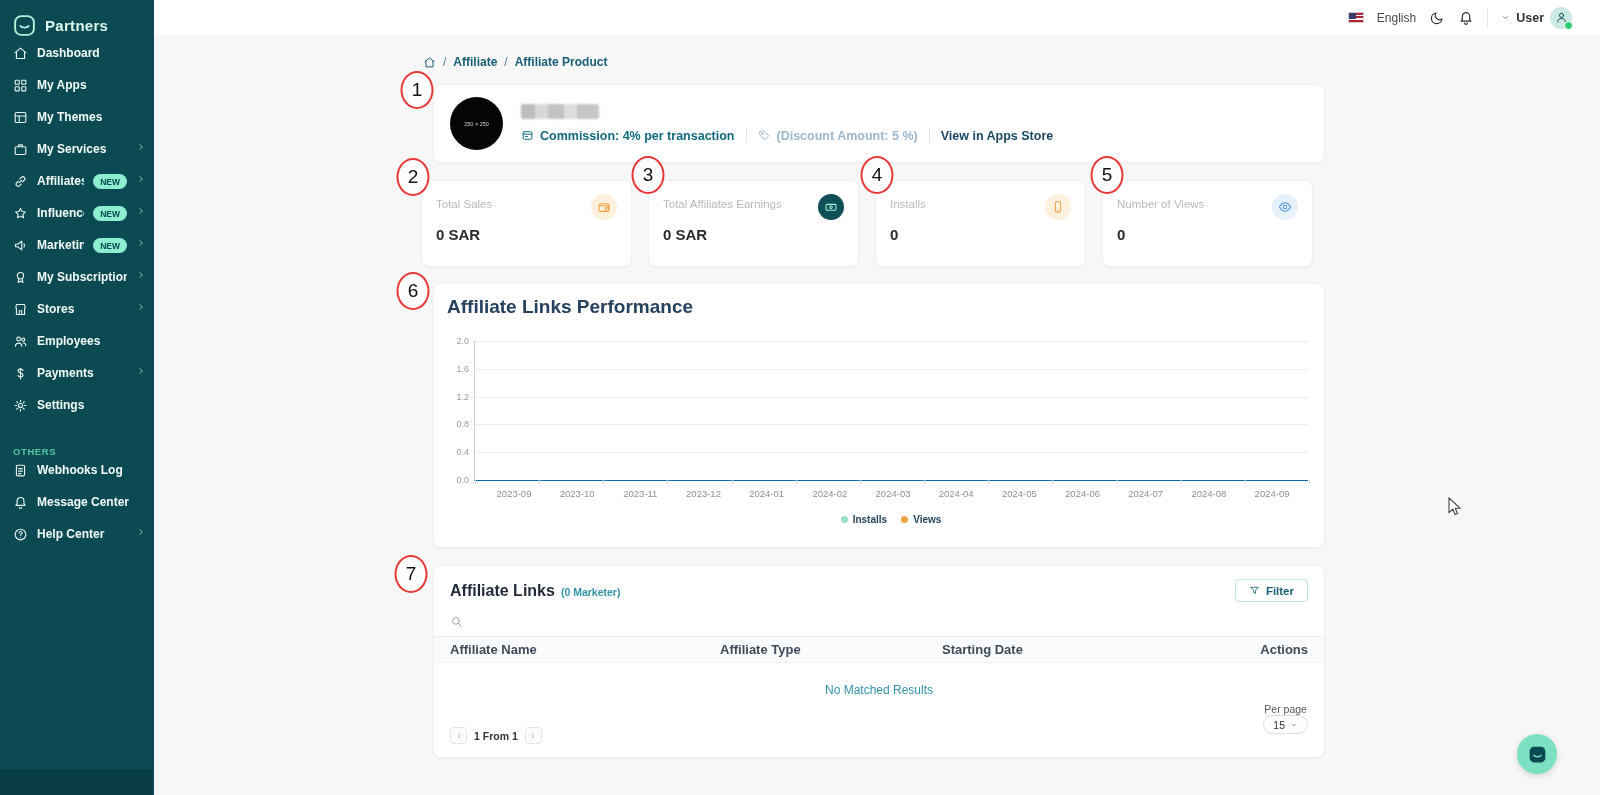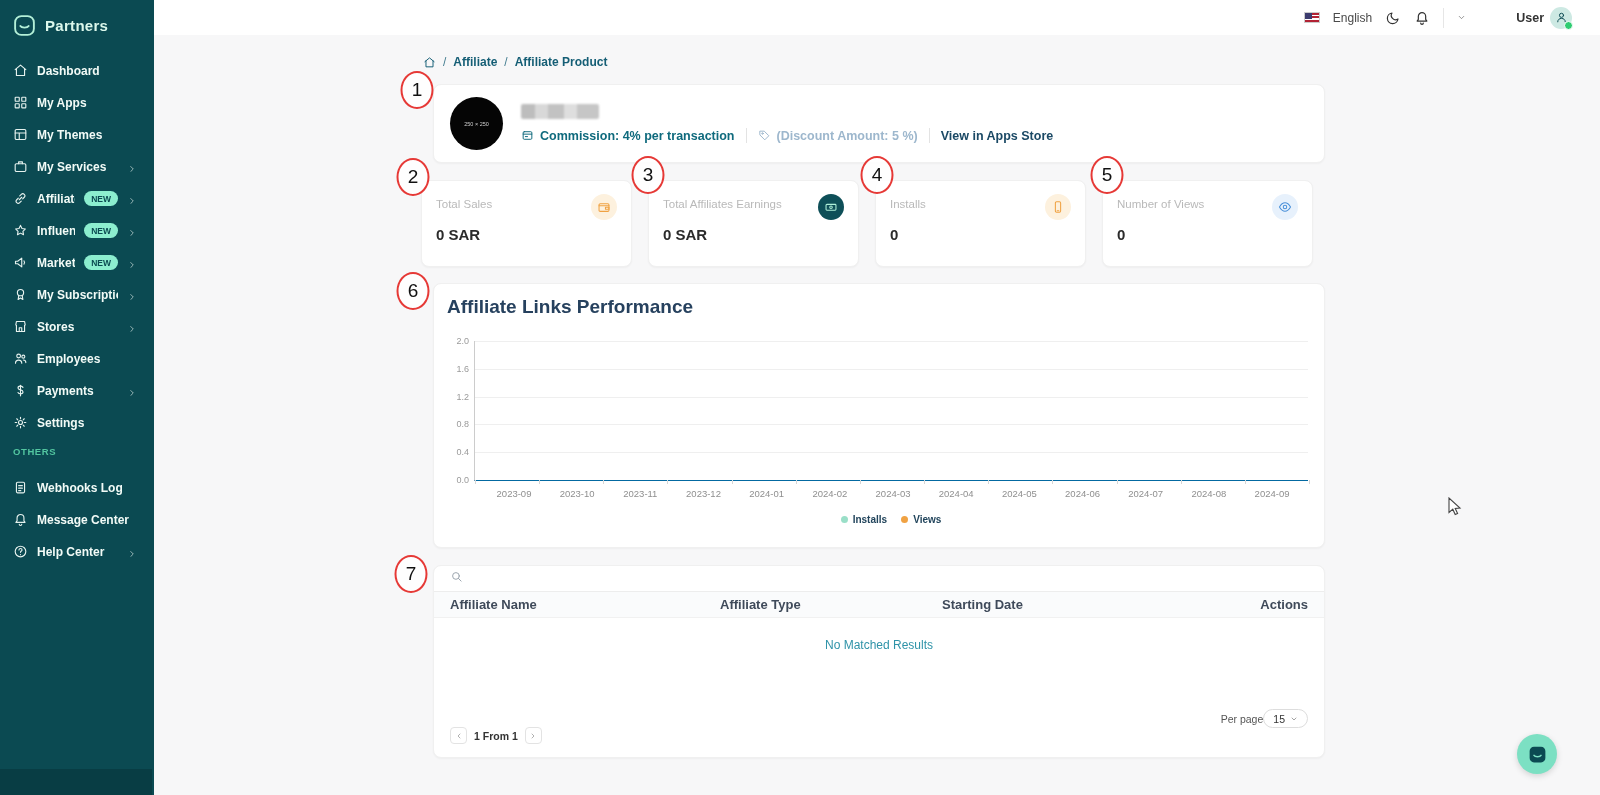--- a/index.html
+++ b/index.html
@@ -6,21 +6,21 @@
   html,body{width:1600px;height:795px;overflow:hidden;}
   body{font-family:"Liberation Sans",sans-serif;background:#f7f7f8;}
   #app{position:relative;width:1600px;height:795px;background:#f7f7f8;overflow:hidden;}
 
   
   #sidebar{position:absolute;left:0;top:0;width:154px;height:795px;background:#0b4a52;color:#ecfaf4;z-index:5;}
   .logo{display:flex;align-items:center;gap:8px;padding:12px 0 8px 12px;height:46px;}
   .logo .licn{width:25px;height:25px;color:#b4f0d8;}
   .logo .licn svg{width:25px;height:25px;display:block;}
   .lname{font-size:15px;font-weight:bold;color:#dcf8ec;letter-spacing:.3px;}
-  .nav-item{display:flex;align-items:flex-end;gap:9px;height:32px;padding:0 17px 0 13px;font-size:12px;font-weight:600;color:#f2fbf7;cursor:pointer;}
+  .nav-item{display:flex;align-items:flex-start;gap:9px;height:32px;padding:0 8px 0 13px;font-size:12px;font-weight:600;color:#f2fbf7;cursor:pointer;}
   .icn{display:inline-flex;align-items:center;justify-content:center;}
   .nav-item .nicn{width:15px;height:15px;flex:none;opacity:.95;}
   .nav-item .nicn svg{width:15px;height:15px;display:block;}
   .nlabel{flex:1;white-space:nowrap;overflow:hidden;}
   .badge{background:#8ceecf;color:#0b4a52;font-size:8.5px;font-weight:bold;padding:2.5px 7px;border-radius:9px;flex:none;}
   .chev{width:10px;height:10px;opacity:.8;flex:none;}
   .chev svg{width:10px;height:10px;display:block;}
   .others-title{padding:16px 13px 6px;font-size:9.5px;font-weight:bold;letter-spacing:.6px;color:#53c6a0;}
   .sidebar-foot{position:absolute;left:0;bottom:0;width:152px;height:26px;background:#083d44;}
 
@@ -28,21 +28,21 @@
   #topbar{position:absolute;left:154px;top:0;width:1446px;height:35px;background:#ffffff;display:flex;align-items:center;justify-content:flex-end;gap:13px;padding-right:28px;z-index:4;}
   .flag{position:relative;width:16px;height:11px;background:repeating-linear-gradient(180deg,#b22234 0 1.7px,#ffffff 1.7px 3.4px);border:.5px solid #ccc;flex:none;}
   .flag::after{content:"";position:absolute;left:0;top:0;width:7px;height:6px;background:#3c3b6e;}
   .tb-text{font-size:12px;color:#4a4a4a;}
   .tb-icn{width:16px;height:16px;color:#333;cursor:pointer;}
   .tb-icn svg{width:16px;height:16px;display:block;}
   .tb-div{width:1px;height:20px;background:#e6e6e6;}
   .user-group{display:flex;align-items:center;gap:6px;cursor:pointer;}
   .user-chev{width:9px;height:9px;color:#666;}
   .user-chev svg{width:9px;height:9px;display:block;}
-  .user-name{font-size:12.5px;font-weight:bold;color:#333;margin-left:44px;}
+  .user-name{font-size:12.5px;font-weight:bold;color:#333;}
   .avatar{position:relative;width:22px;height:22px;border-radius:50%;background:#cde9e3;display:flex;align-items:center;justify-content:center;color:#0b4a52;}
   .avatar svg{width:13px;height:13px;}
   .avatar::after{content:"";position:absolute;right:-1px;bottom:-1px;width:7px;height:7px;border-radius:50%;background:#2ecc71;border:1.5px solid #fff;}
 
   
   #main{position:absolute;left:154px;top:35px;width:1446px;height:760px;background:#f7f7f8;}
   #content{position:absolute;left:267px;top:0;width:892px;height:760px;}
   .card{position:absolute;left:12px;width:892px;background:#fff;border:1px solid #f0f0f0;border-radius:8px;box-shadow:0 1px 2px rgba(0,0,0,.04);}
 
   
@@ -108,21 +108,21 @@
   .th:nth-child(1){width:270px;}
   .th:nth-child(2){width:222px;}
   .th:nth-child(3){flex:1;}
   .th:nth-child(4){text-align:right;width:60px;}
   #empty-msg{padding:20px 0 8px;text-align:center;font-size:12px;color:#2f93a8;}
   .links-foot{position:absolute;left:0;bottom:0;width:100%;display:flex;align-items:center;justify-content:space-between;padding:0 16px 13px;}
   .pager{display:flex;align-items:center;gap:7px;margin-top:34px;}
   .page-btn{width:17px;height:17px;border:1px solid #e3e3e3;border-radius:4px;background:#fff;display:flex;align-items:center;justify-content:center;color:#7c7c7c;cursor:pointer;}
   .page-btn svg{width:8px;height:8px;display:block;}
   #page-info{font-size:10.5px;font-weight:600;color:#333;}
-  .perpage{display:flex;align-items:center;}
+  .perpage{display:flex;align-items:center;flex-direction:column;}
   #per-page-label{font-size:10.5px;color:#555;}
   #per-page-select{display:flex;align-items:center;gap:5px;border:1px solid #ddd;border-radius:10px;padding:2.5px 9px;font-size:10.5px;color:#333;cursor:pointer;background:#fff;}
   #per-page-select .pp-chev{width:8px;height:8px;color:#666;}
   #per-page-select .pp-chev svg{width:8px;height:8px;display:block;}
 
   
   .annotation{position:absolute;width:33px;height:38px;border:2.5px solid #e63936;border-radius:50%;background:rgba(255,255,255,.85);display:flex;align-items:center;justify-content:center;font-size:19px;color:#111;transform:translate(-50%,-50%);z-index:40;}
 
   
   #chat-launcher{position:absolute;left:1517px;top:734px;width:40px;height:40px;border-radius:50%;background:#7ce0c3;display:flex;align-items:center;justify-content:center;cursor:pointer;z-index:45;box-shadow:0 2px 6px rgba(0,0,0,.15);}
@@ -520,20 +520,34 @@
               <span>Installs</span>
             </span>
             <span class="legend-item">
               <span class="legend-dot" style="background:#f0a243"></span>
               <span>Views</span>
             </span>
           </div>
       </section>
 
       <section class="card" id="links-card">
+        <div class="links-head">
+          <div class="links-title-wrap">
+            <span id="links-title">Affiliate Links</span>
+            <span id="links-subtitle">(0 Marketer)</span>
+          </div>
+          <button id="filter-btn">
+            <span class="f-icn icn">
+                <svg viewBox="0 0 24 24" fill="none" stroke="currentColor" stroke-width="1.8" stroke-linecap="round" stroke-linejoin="round">
+                  <path d="M4 5h16l-6 7v6.5l-4-2V12z"></path>
+                </svg>
+              </span>
+            <span>Filter</span>
+          </button>
+        </div>
         <div class="search-row">
           <span class="s-icn icn">
               <svg viewBox="0 0 24 24" fill="none" stroke="currentColor" stroke-width="1.8" stroke-linecap="round" stroke-linejoin="round">
                 <circle cx="11" cy="11" r="6.2"></circle>
                 <path d="M15.6 15.6 20.5 20.5"></path>
               </svg>
             </span>
         </div>
         <div class="table-header">
             <span class="th">Affiliate Name</span>

